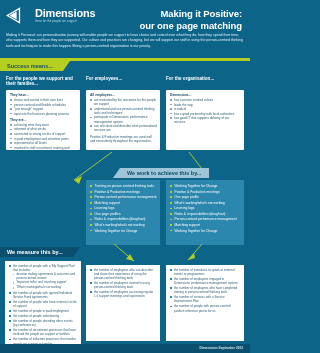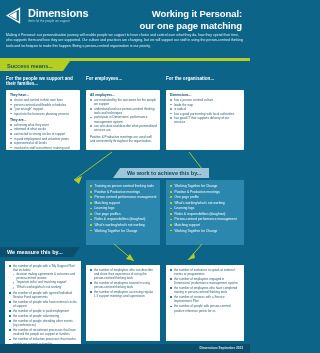--- a/index.html
+++ b/index.html
@@ -7,21 +7,21 @@
     width:250px;height:353px;overflow:hidden;
     background:#0d6489;
     font-family:"Liberation Sans",sans-serif;
     color:#ffffff;
     position:relative;
   }
   .page{position:absolute;inset:0;background:#0d6489;}
 
   
   .header{position:absolute;left:0;top:0;width:250px;height:58px;background:#0d6489;}
-  .logo-wrap{position:absolute;left:6px;top:7px;display:flex;align-items:center;gap:5px;}
+  .logo-wrap{position:absolute;left:6px;top:7px;display:flex;align-items:center;gap:12px;}
   .logo-mark{width:17px;height:17px;position:relative;}
   .logo-mark svg{display:block;}
   .logo-text{line-height:1;}
   .logo-name{font-size:11px;font-weight:bold;letter-spacing:-.2px;color:#ffffff;display:block;}
   .logo-tag{font-size:2.8px;color:#b9d9e8;display:block;margin-top:1px;letter-spacing:.1px;}
   .title{position:absolute;right:8px;top:8px;text-align:right;line-height:1.25;}
   .title-l1,.title-l2{font-size:9.5px;font-weight:bold;color:#ffffff;display:block;letter-spacing:-.1px;}
   .intro{position:absolute;left:6px;top:33px;width:238px;font-size:3.5px;line-height:1.55;color:#e4f0f6;}
 
   
@@ -91,21 +91,21 @@
           <path d="M3.6 8.5 L10.6 4.4 L10.6 12.6 Z" fill="#ffffff"></path>
         </svg>
       </span>
       <span class="logo-text">
         <span class="logo-name">Dimensions</span>
         <span class="logo-tag">there for the people we support</span>
       </span>
     </div>
 
     <div class="title">
-      <span class="title-l1">Working it Personal:</span>
+      <span class="title-l1">Making it Positive:</span>
       <span class="title-l2">our one page matching</span>
     </div>
 
     <div class="intro">Making it Personal: our personalisation journey will enable people we support to have choice and control over what they do, how they spend their time, who supports them and how they are supported. Our culture and practices are changing, but we will support our staff in using the person-centred thinking tools and techniques to make this happen. Being a person-centred organisation is our priority.</div>
   </div>
 
   <div class="greenstrip"></div>
 
   <div class="tab">Success means...</div>
 

